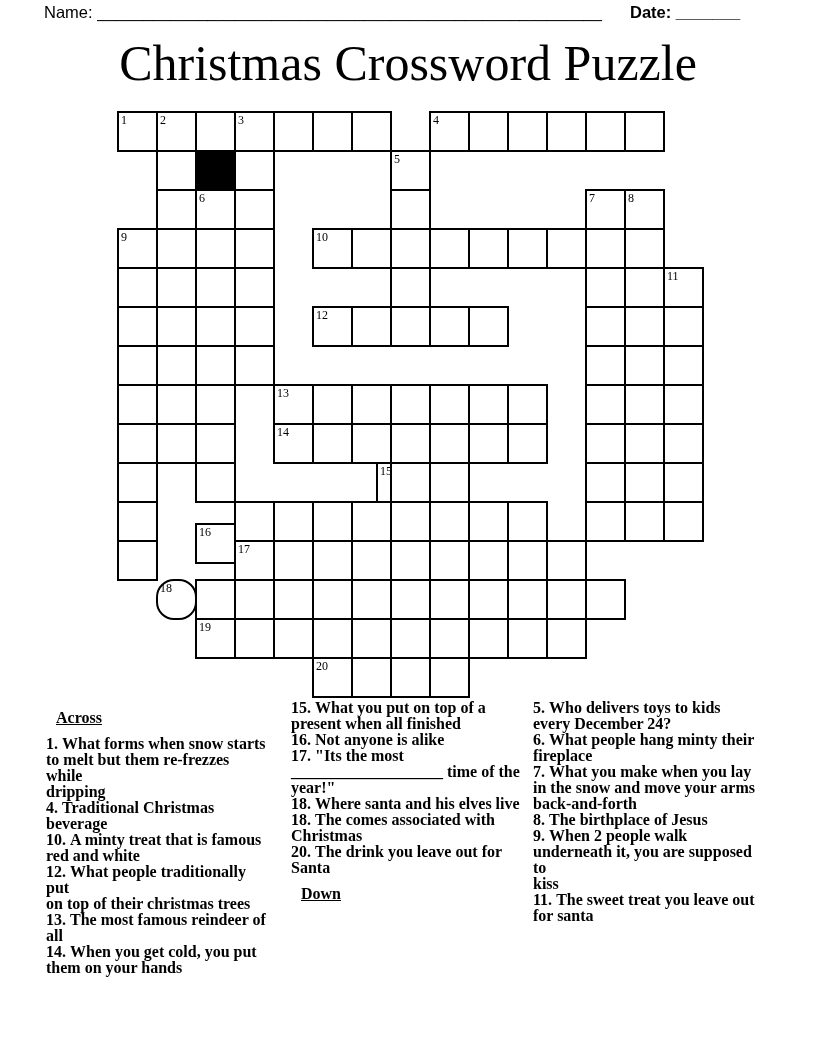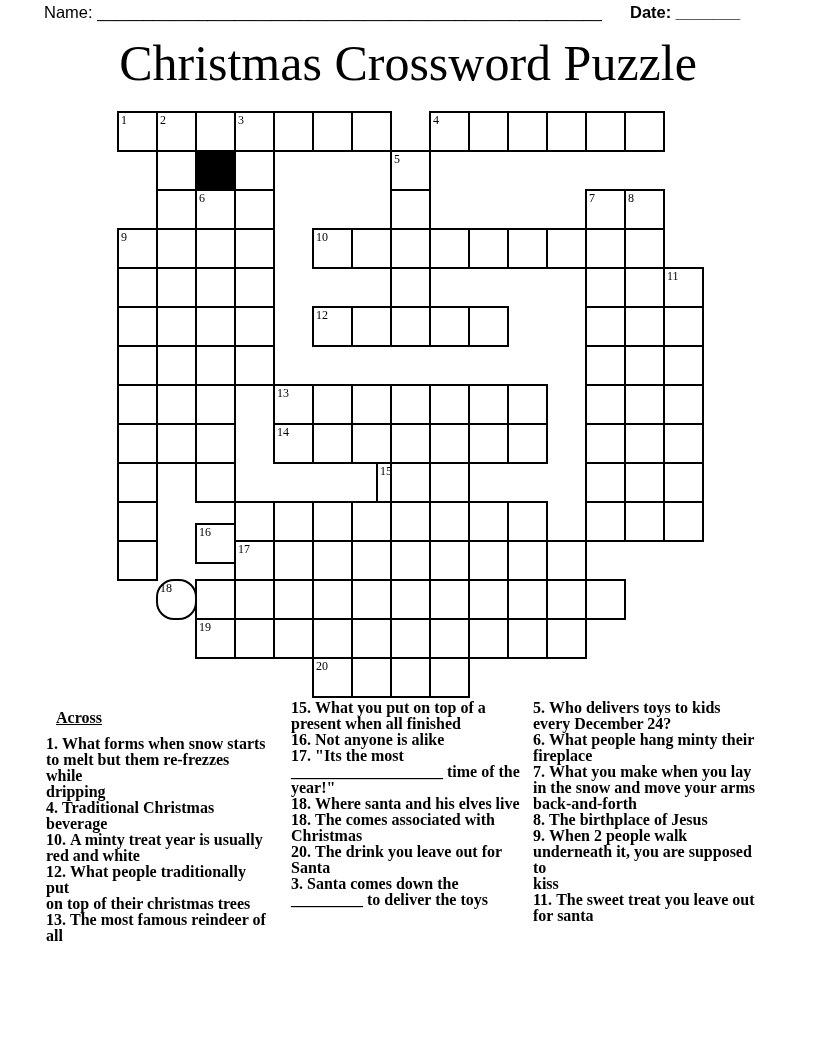--- a/index.html
+++ b/index.html
@@ -235,41 +235,42 @@
       <div class="cell" style="left: 312px; top: 546px;"></div>
     </div>
 
   <div class="cluecol" id="col1">
       <p class="cluehead">Across</p>
       <p class="clue"><b>1.</b><span class="t">What forms when snow starts
 to melt but them re-frezzes while
 dripping</span></p>
       <p class="clue"><b>4.</b><span class="t">Traditional Christmas
 beverage</span></p>
-      <p class="clue"><b>10.</b><span class="t">A minty treat year is usually
+      <p class="clue"><b>10.</b><span class="t">A minty treat that is famous
 red and white</span></p>
       <p class="clue"><b>12.</b><span class="t">What people traditionally put
 on top of their christmas trees</span></p>
       <p class="clue"><b>13.</b><span class="t">The most famous reindeer of
 all</span></p>
+      <p class="clue"><b>14.</b><span class="t">When you get cold, you put
+them on your hands</span></p>
     </div>
   <div class="cluecol" id="col2">
       <p class="clue"><b>15.</b><span class="t">What you put on top of a
 present when all finished</span></p>
       <p class="clue"><b>16.</b><span class="t">Not anyone is alike</span></p>
       <p class="clue"><b>17.</b><span class="t">"Its the most
 ___________________ time of the
 year!"</span></p>
       <p class="clue"><b>18.</b><span class="t">Where santa and his elves live</span></p>
       <p class="clue"><b>18.</b><span class="t">The comes associated with
 Christmas</span></p>
       <p class="clue"><b>20.</b><span class="t">The drink you leave out for
 Santa</span></p>
-      <p class="clue"><b>3.</b><span class="t">Santa comes down the
-_________ to deliver the toys</span></p>
+      <p class="cluehead">Down</p>
     </div>
   <div class="cluecol" id="col3">
       <p class="clue"><b>5.</b><span class="t">Who delivers toys to kids
 every December 24?</span></p>
       <p class="clue"><b>6.</b><span class="t">What people hang minty their
 fireplace</span></p>
       <p class="clue"><b>7.</b><span class="t">What you make when you lay
 in the snow and move your arms
 back-and-forth</span></p>
       <p class="clue"><b>8.</b><span class="t">The birthplace of Jesus</span></p>

